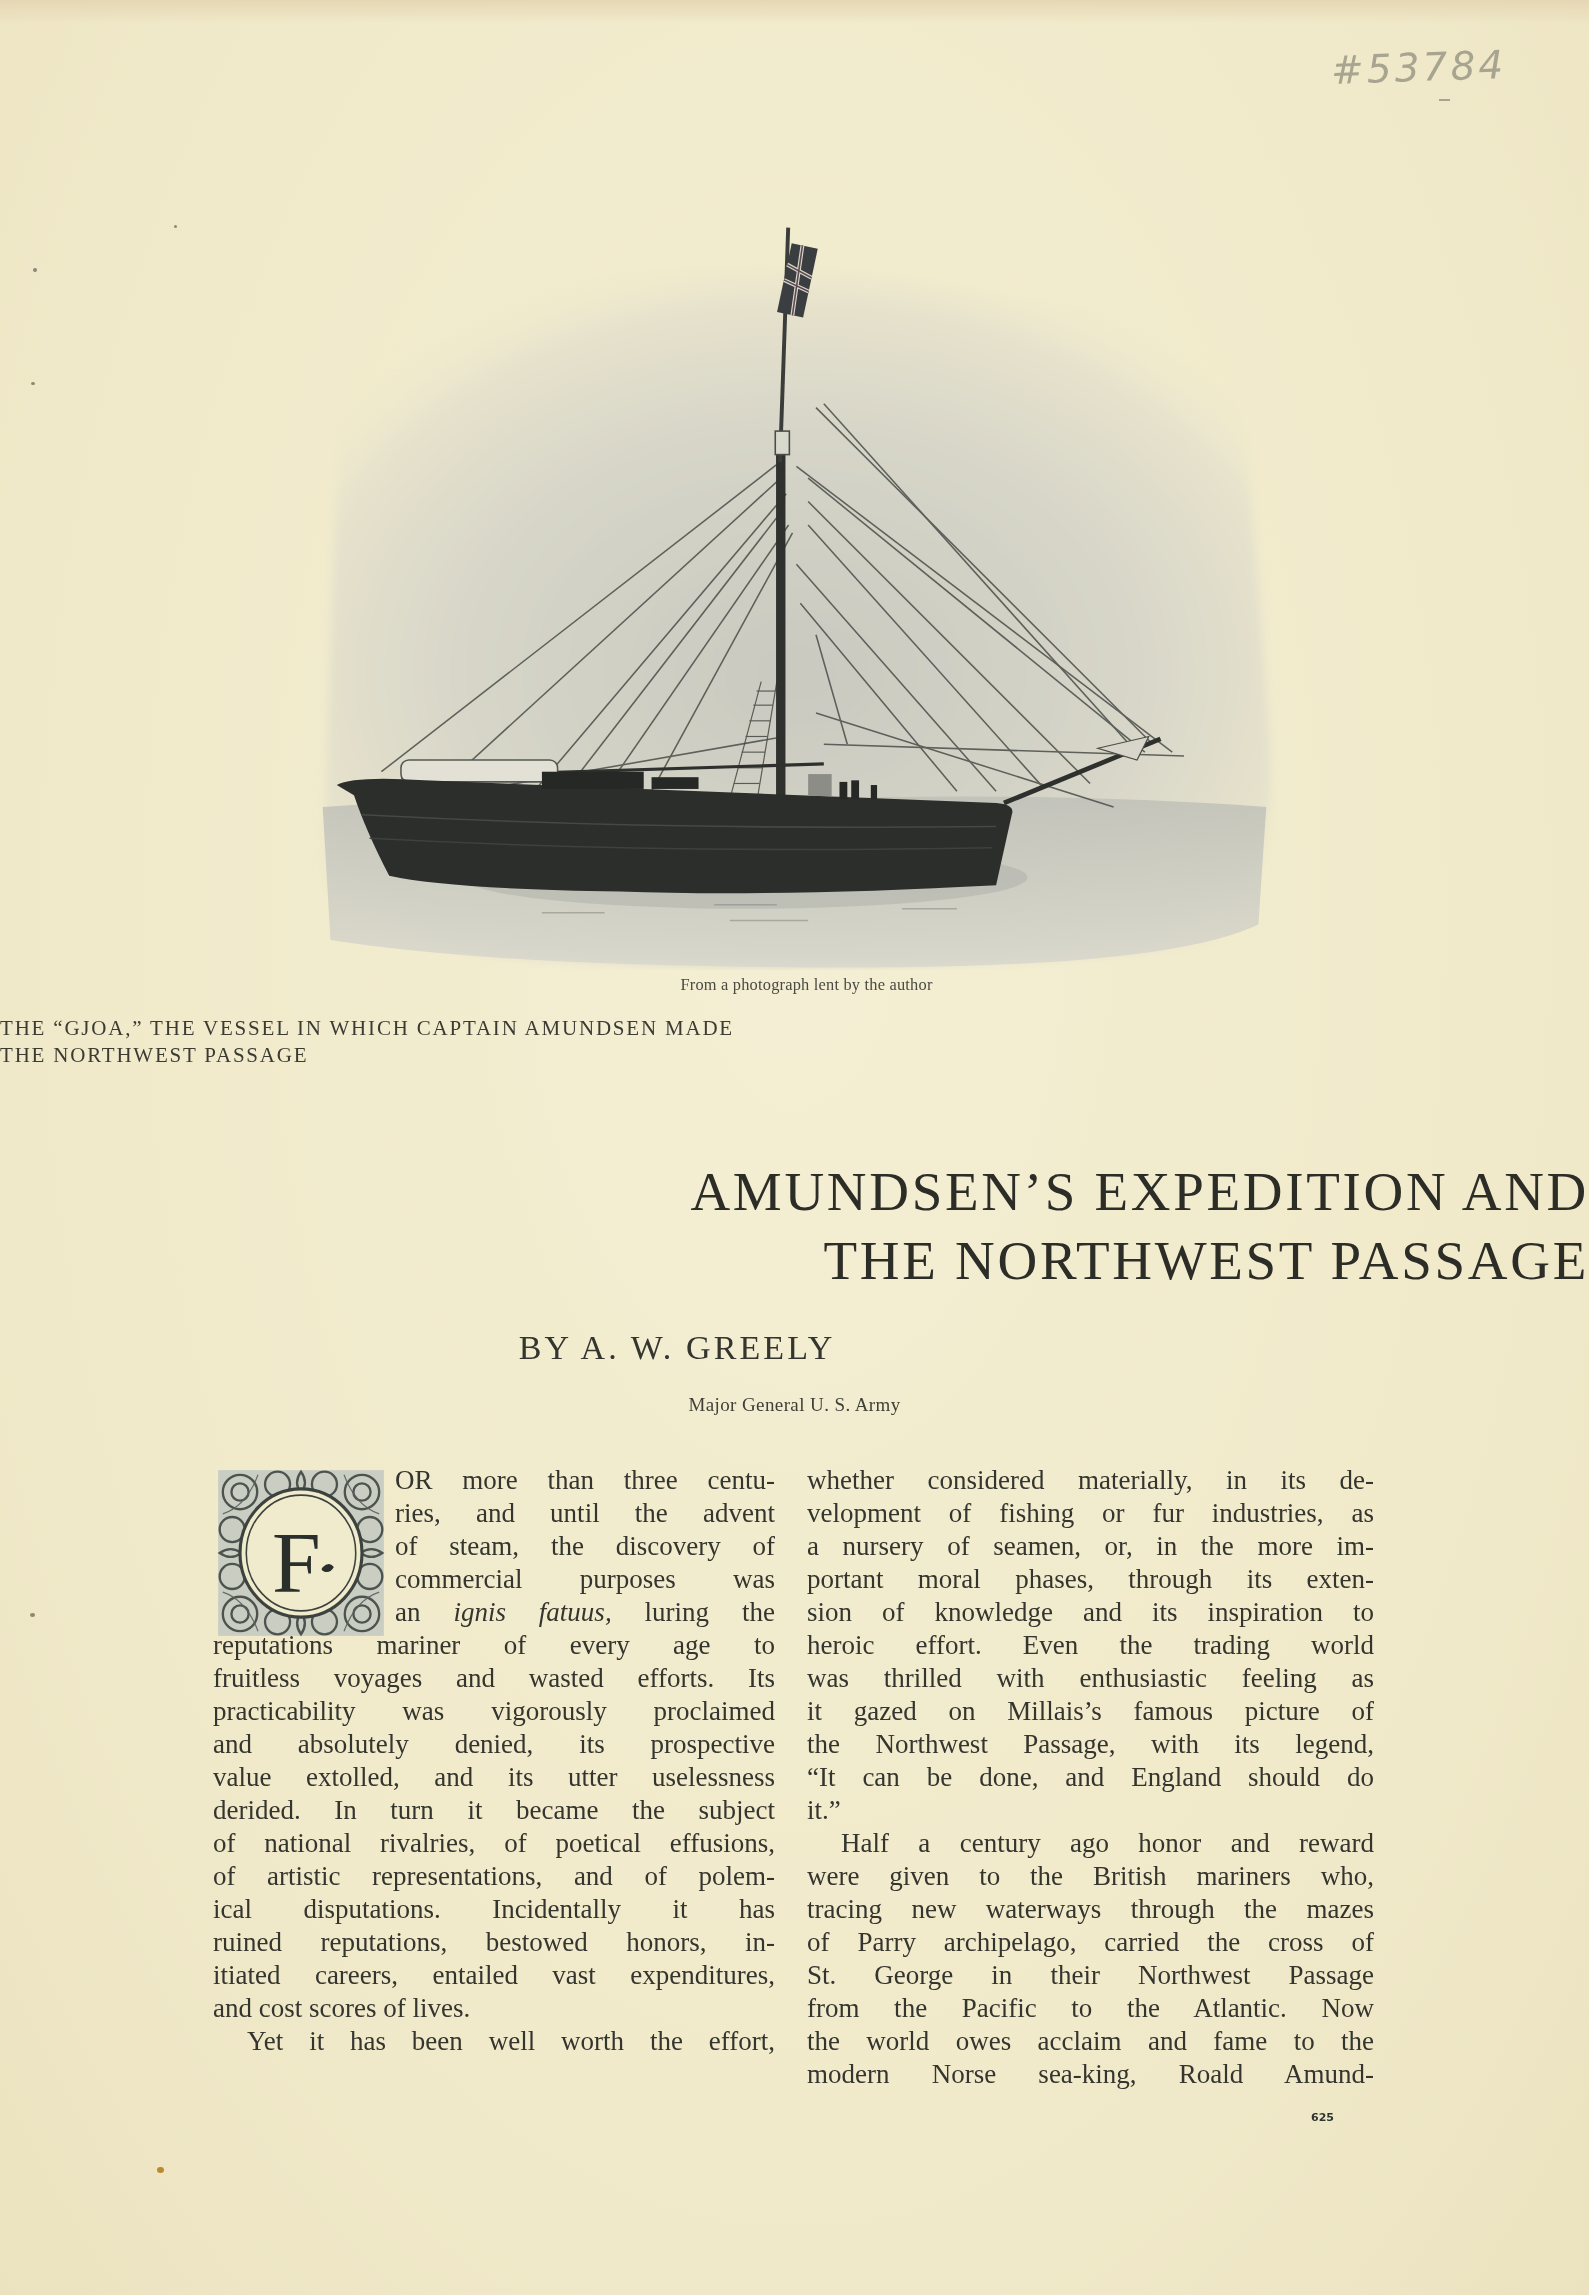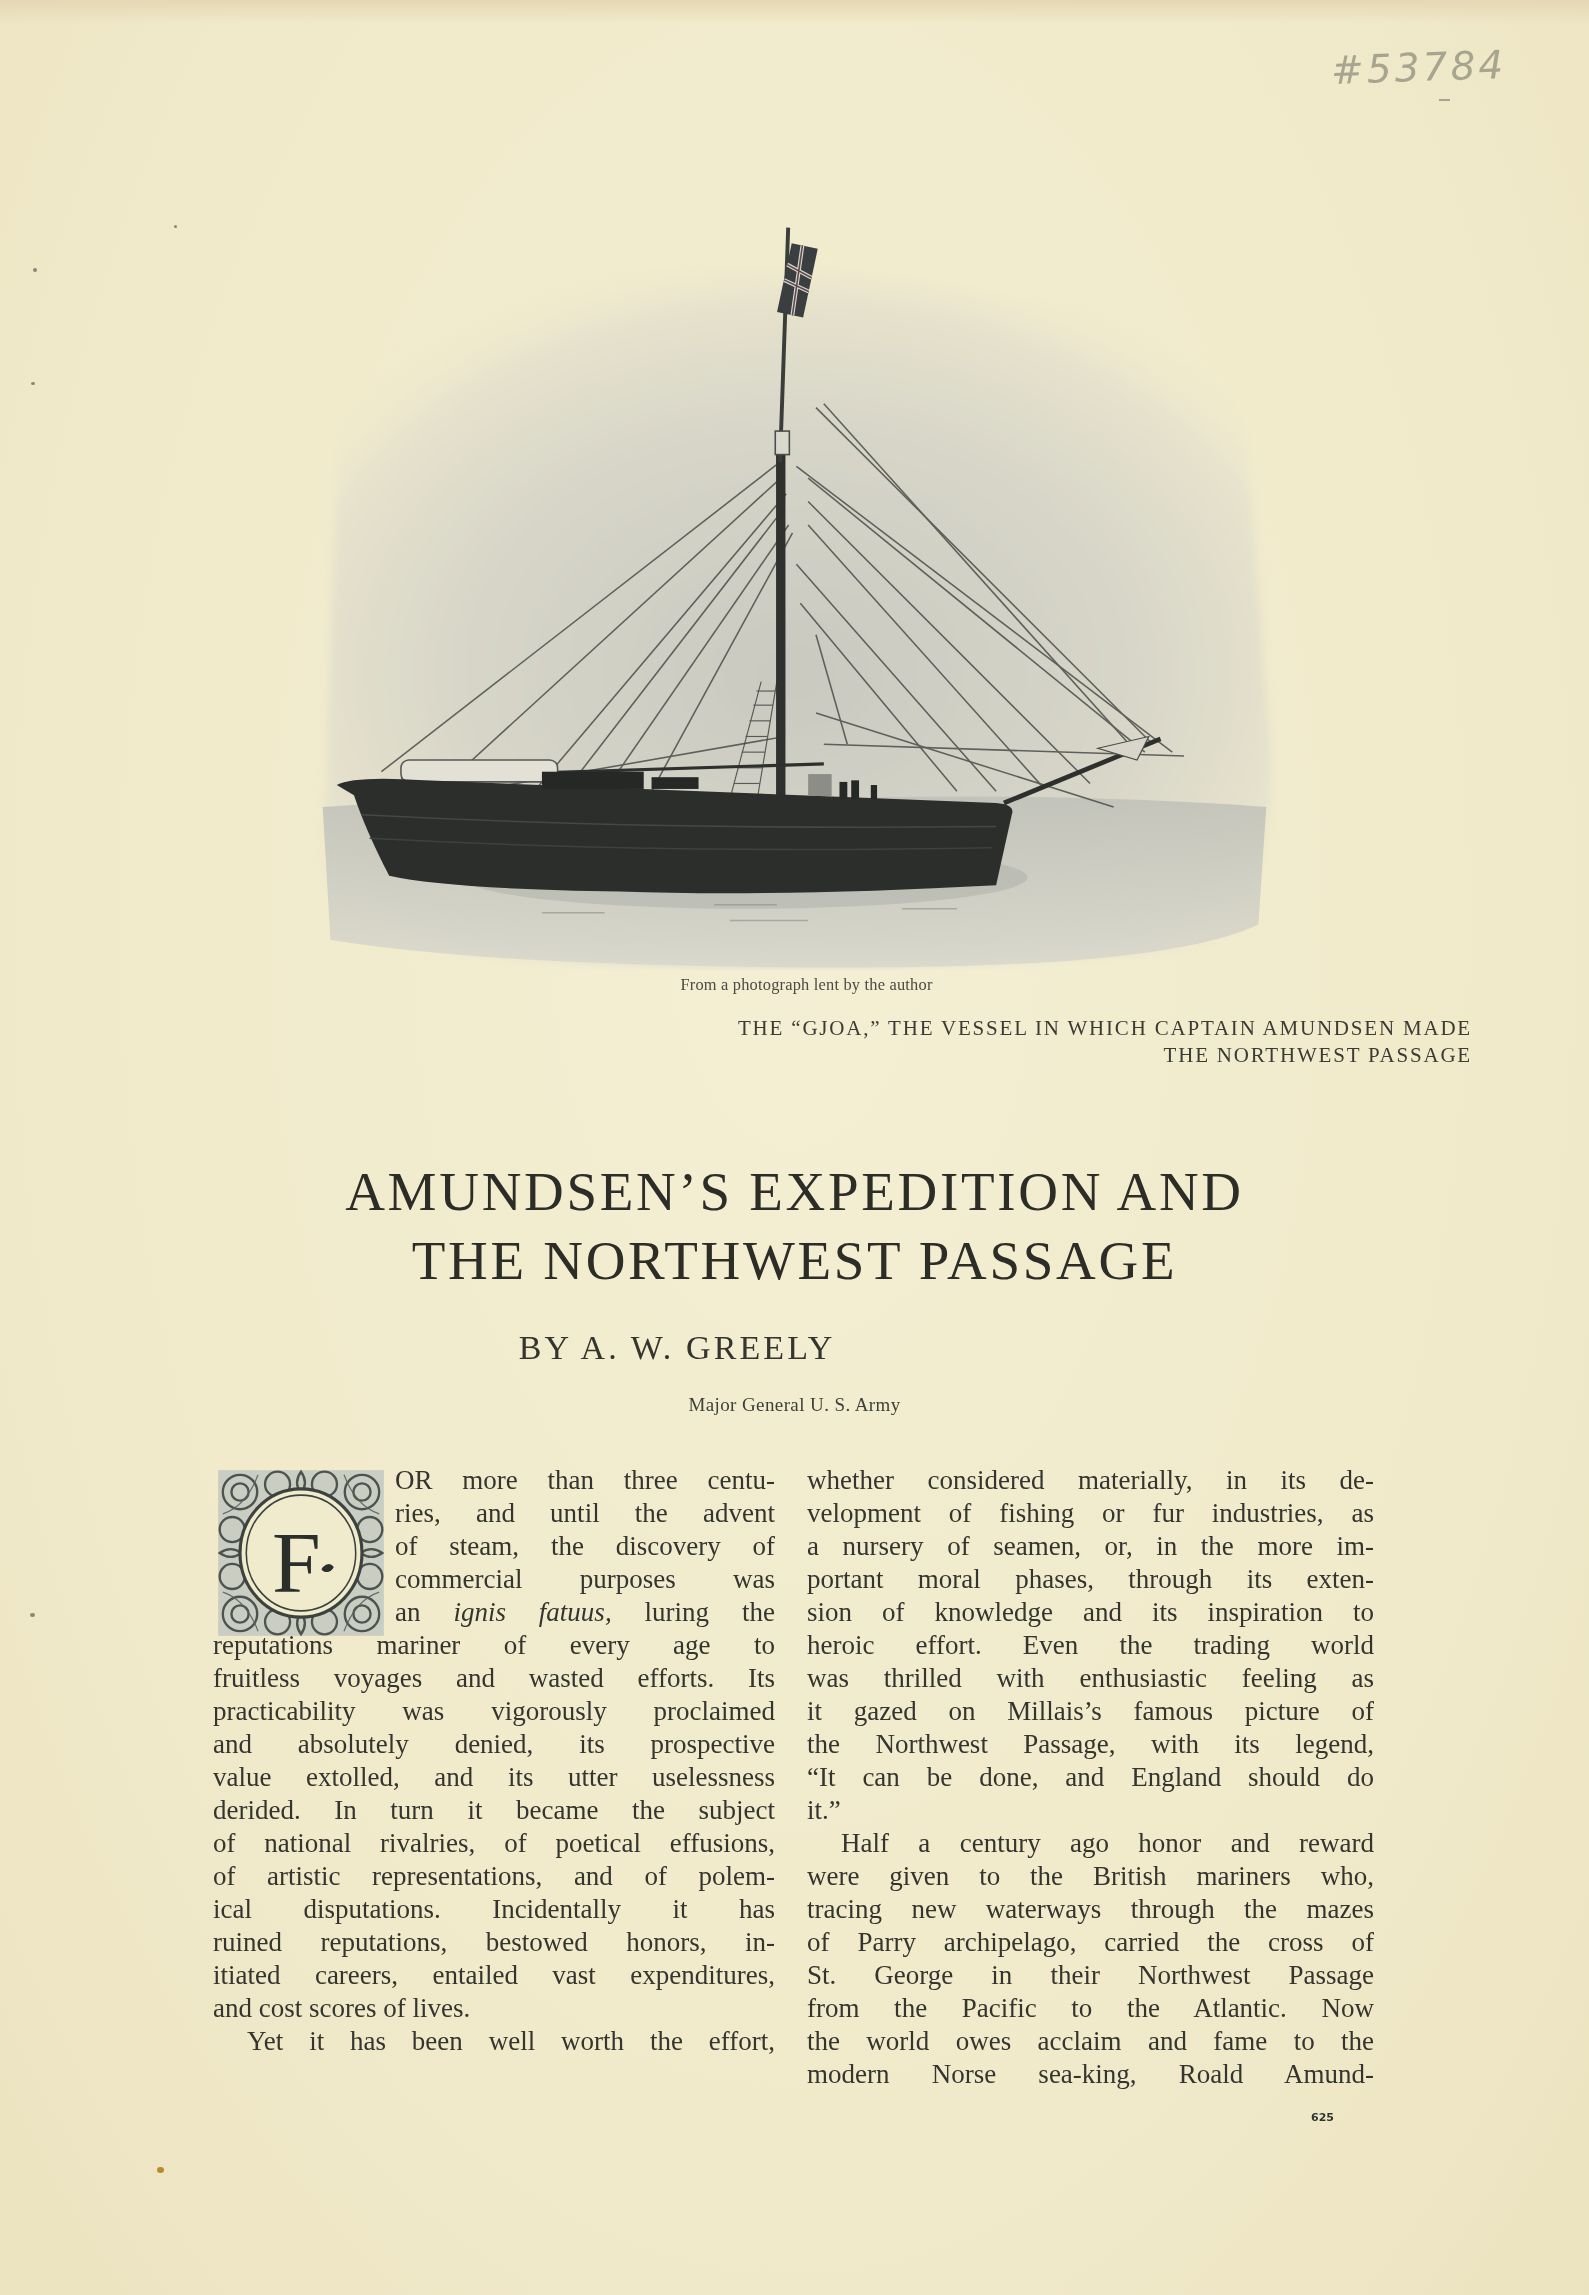--- a/index.html
+++ b/index.html
@@ -27,25 +27,25 @@
   
   .photo {
     position: absolute; left: 307px; top: 196px; width: 971px; height: 774px;
   }
   .photo svg { width: 100%; height: 100%; display: block; }
   .credit {
     position: absolute; left: 0; width: 1589px; top: 975px; text-align: center;
     font-size: 16.4px; color: #4a4a42; letter-spacing: 0.2px; margin-left: 12px;
   }
   .caption {
-    position: absolute; left: 0; width: 1472px; top: 1015px; text-align: right;
+    position: absolute; left: 0; width: 1472px; top: 1015px; text-align: left;
     font-size: 21px; letter-spacing: 1.8px; color: #3b3b34; line-height: 27px;
   }
   .title {
-    position: absolute; left: 0; width: 1589px; top: 1157px; text-align: center;
+    position: absolute; left: 0; width: 1589px; top: 1157px; text-align: right;
     font-size: 55px; line-height: 69px; letter-spacing: 2.7px; color: #2d2d28; font-weight: normal;
     margin: 0;
   }
   .byline {
     position: absolute; left: 0; width: 1354px; top: 1329px; text-align: center;
     font-size: 34px; letter-spacing: 3.1px; color: #35352f;
   }
   .rank {
     position: absolute; left: 0; width: 1589px; top: 1394px; text-align: center;
     font-size: 19px; color: #3f3f38; letter-spacing: 0.4px;

